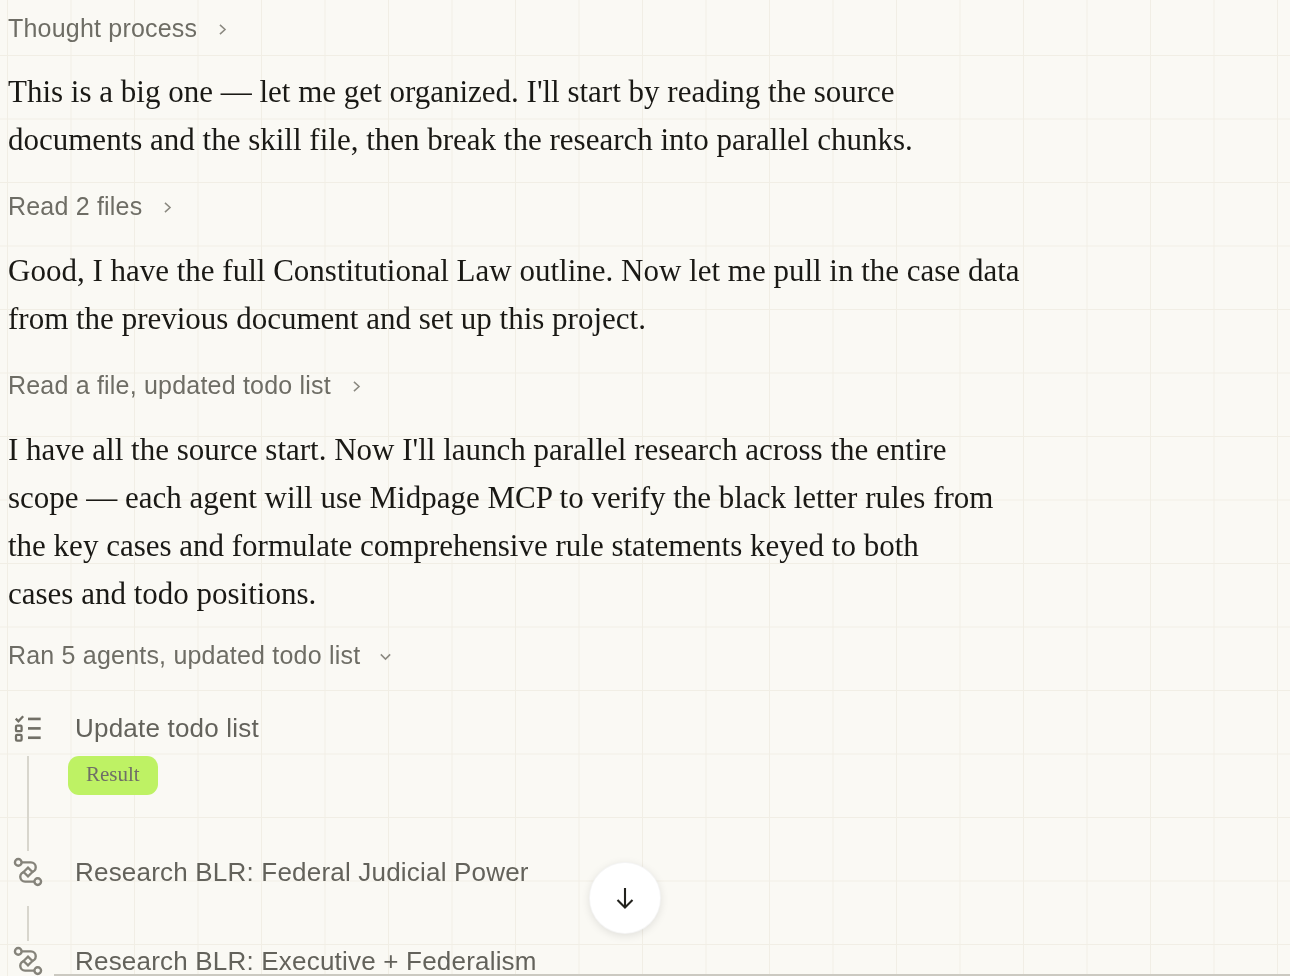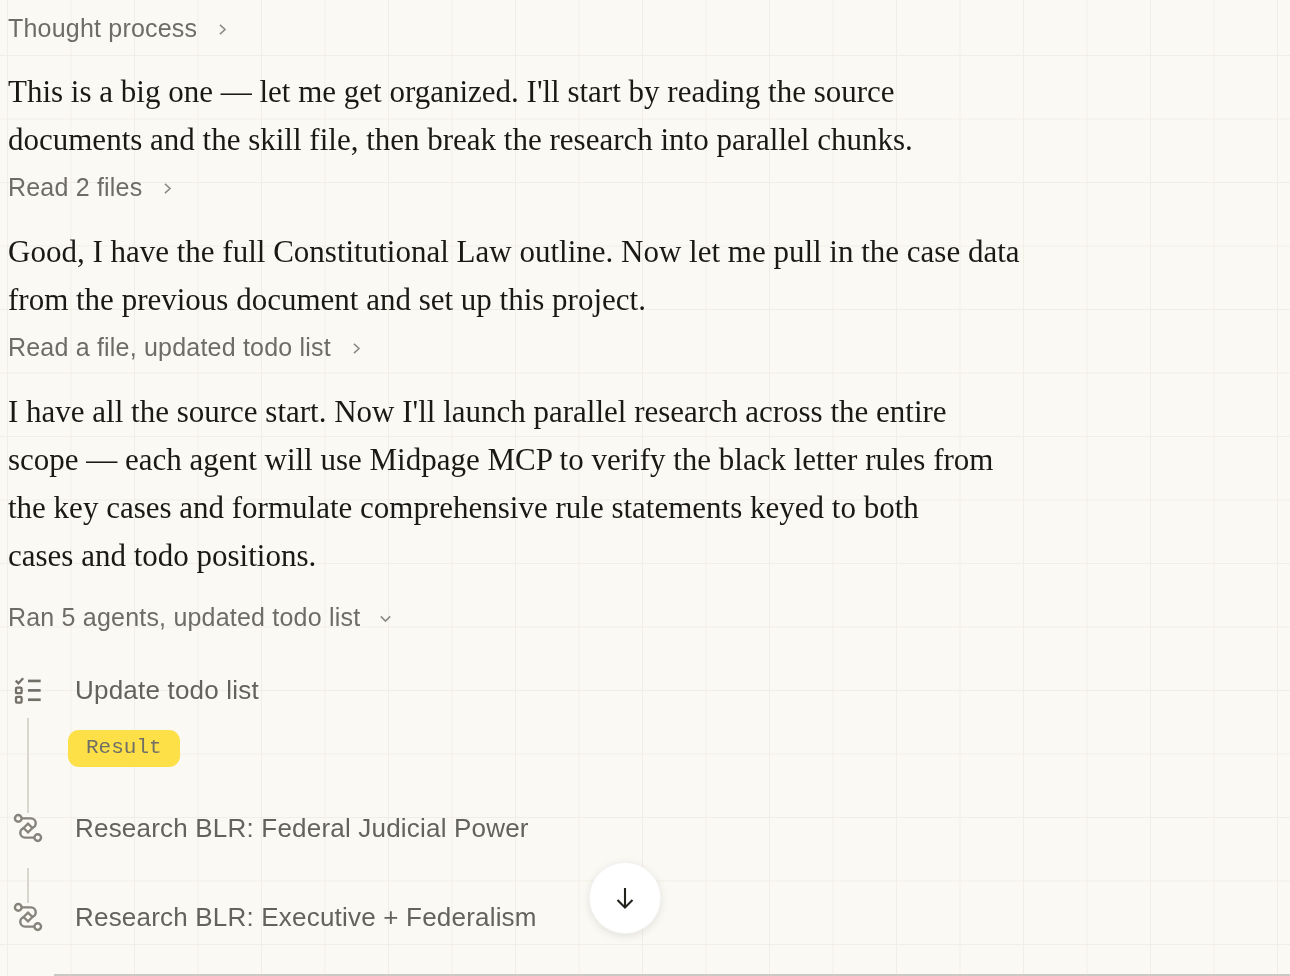--- a/index.html
+++ b/index.html
@@ -34,21 +34,21 @@
     font-size: 25px;
     line-height: 28px;
     letter-spacing: 0.2px;
     cursor: pointer;
     background: none;
     border: none;
     padding: 0;
     font-family: "Liberation Sans", sans-serif;
   }
   .section-header.first { margin-top: 0; }
-  .section-header.mt25 { margin-top: 9px; text-align: center; }
+  .section-header.mt25 { margin-top: 28px; text-align: center; }
   .section-header.mt23 { margin-top: 23px; }
   .chev { flex: 0 0 auto; display: inline-flex; margin-top: 3px; }
   .para {
     margin-top: 24px;
     color: #1a1915;
     font-family: "Liberation Serif", serif;
     font-size: 31px;
   }
   .para.mt26 { margin-top: 26px; }
   .para.mt27 { margin-top: 27px; }
@@ -68,30 +68,30 @@
     margin-left: 4px;
     cursor: pointer;
   }
   .tool-row .ticon { flex: 0 0 auto; display: inline-flex; }
   .tool-label {
     color: #63625b;
     font-size: 26px;
     line-height: 32px;
     letter-spacing: 0.2px;
   }
-  .row-research-1 { margin-top: 45px; }
+  .row-research-1 { margin-top: 61px; }
   .row-research-2 { margin-top: 57px; }
   .result-badge {
     display: inline-block;
-    margin-top: 24px;
+    margin-top: 12px;
     margin-left: 60px;
-    background: #fde047;
+    background: #bef264;
     border-radius: 11px;
     padding: 6px 18px 8px 18px;
-    font-family: Liberation Mono, monospace;
+    font-family: Liberation Serif, serif;
     font-size: 21px;
     color: #6f6e67;
     cursor: pointer;
   }
   .connector {
     position: absolute;
     left: 19px;
     width: 2px;
     background: #d8d6cd;
   }

